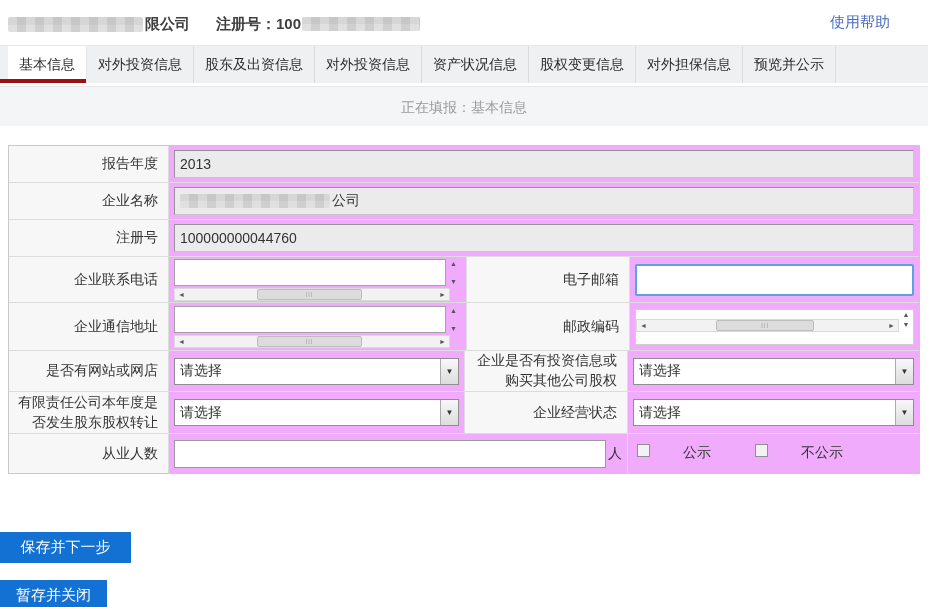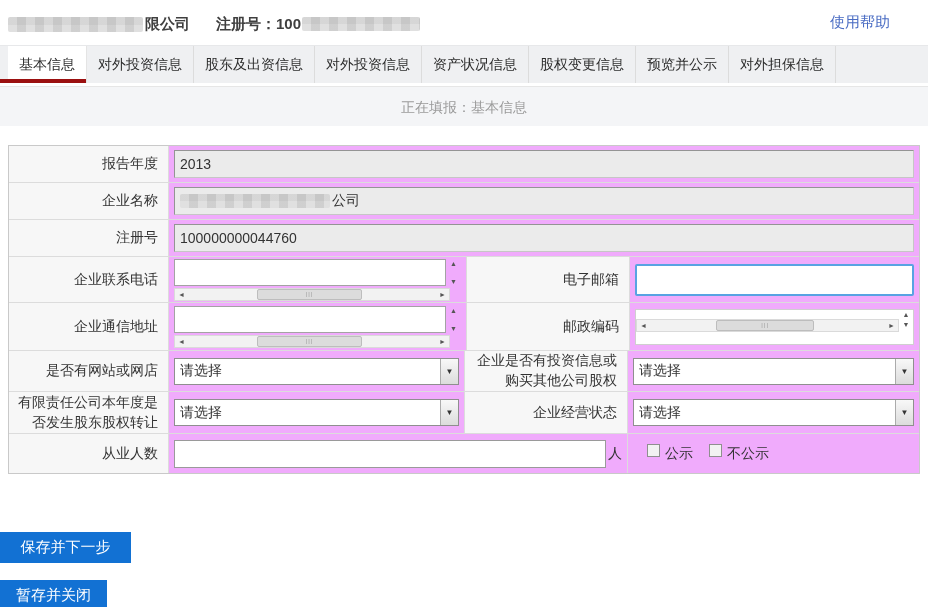--- a/index.html
+++ b/index.html
@@ -89,21 +89,21 @@
   .select-btn { width: 18px; height: 100%; display: flex; align-items: center; justify-content: center;
     background: linear-gradient(#f8f8f8, #dcdcdc); border-left: 1px solid #ababab;
     font-size: 8px; color: #333; }
 
   
   .emp-input { height: 28px; flex: 1; border: 1px solid #9a9a9a; font-size: 14px; padding: 0 5px;
     outline: none; font-family: "Liberation Sans", "DejaVu Sans", sans-serif; }
   .unit { font-size: 14px; color: #333; margin-left: 2px; }
 
   
-  .chk-group { display: flex; align-items: center; margin-left: 14px; }
+  .chk-group { display: flex; margin-left: 4px; gap: 28px; }
   .checkbox { width: 13px; height: 13px; background: #f2f2f2; border: 1px solid #8f8f8f;
     margin: 0 5px 6px 0; cursor: pointer; }
   .chk-label { font-size: 14px; color: #333; margin-right: 16px; }
 
   
   .btn-row { margin-top: 58px; display: flex; justify-content: center; gap: 17px; flex-direction: column; }
   .btn { height: 31px; background: #1271d3; color: #fff; font-size: 15px; border: none;
     display: flex; align-items: center; justify-content: center; cursor: pointer;
     font-family: "Liberation Sans", "DejaVu Sans", sans-serif; }
   .btn.primary { width: 131px; }
@@ -124,22 +124,22 @@
   <a class="help-link">使用帮助</a>
 </div>
 
 <div class="tabbar">
   <div class="tab active">基本信息</div>
   <div class="tab">对外投资信息</div>
   <div class="tab">股东及出资信息</div>
   <div class="tab">对外投资信息</div>
   <div class="tab">资产状况信息</div>
   <div class="tab">股权变更信息</div>
+  <div class="tab">对外担保信息</div>
   <div class="tab">预览并公示</div>
-  <div class="tab">对外担保信息</div>
   <div class="tab-fill"></div>
 </div>
 
 <div class="statusbar">正在填报：基本信息</div>
 
 <div class="form-table">
 
   <div class="frow">
     <div class="lbl">报告年度</div>
     <div class="fld full">

